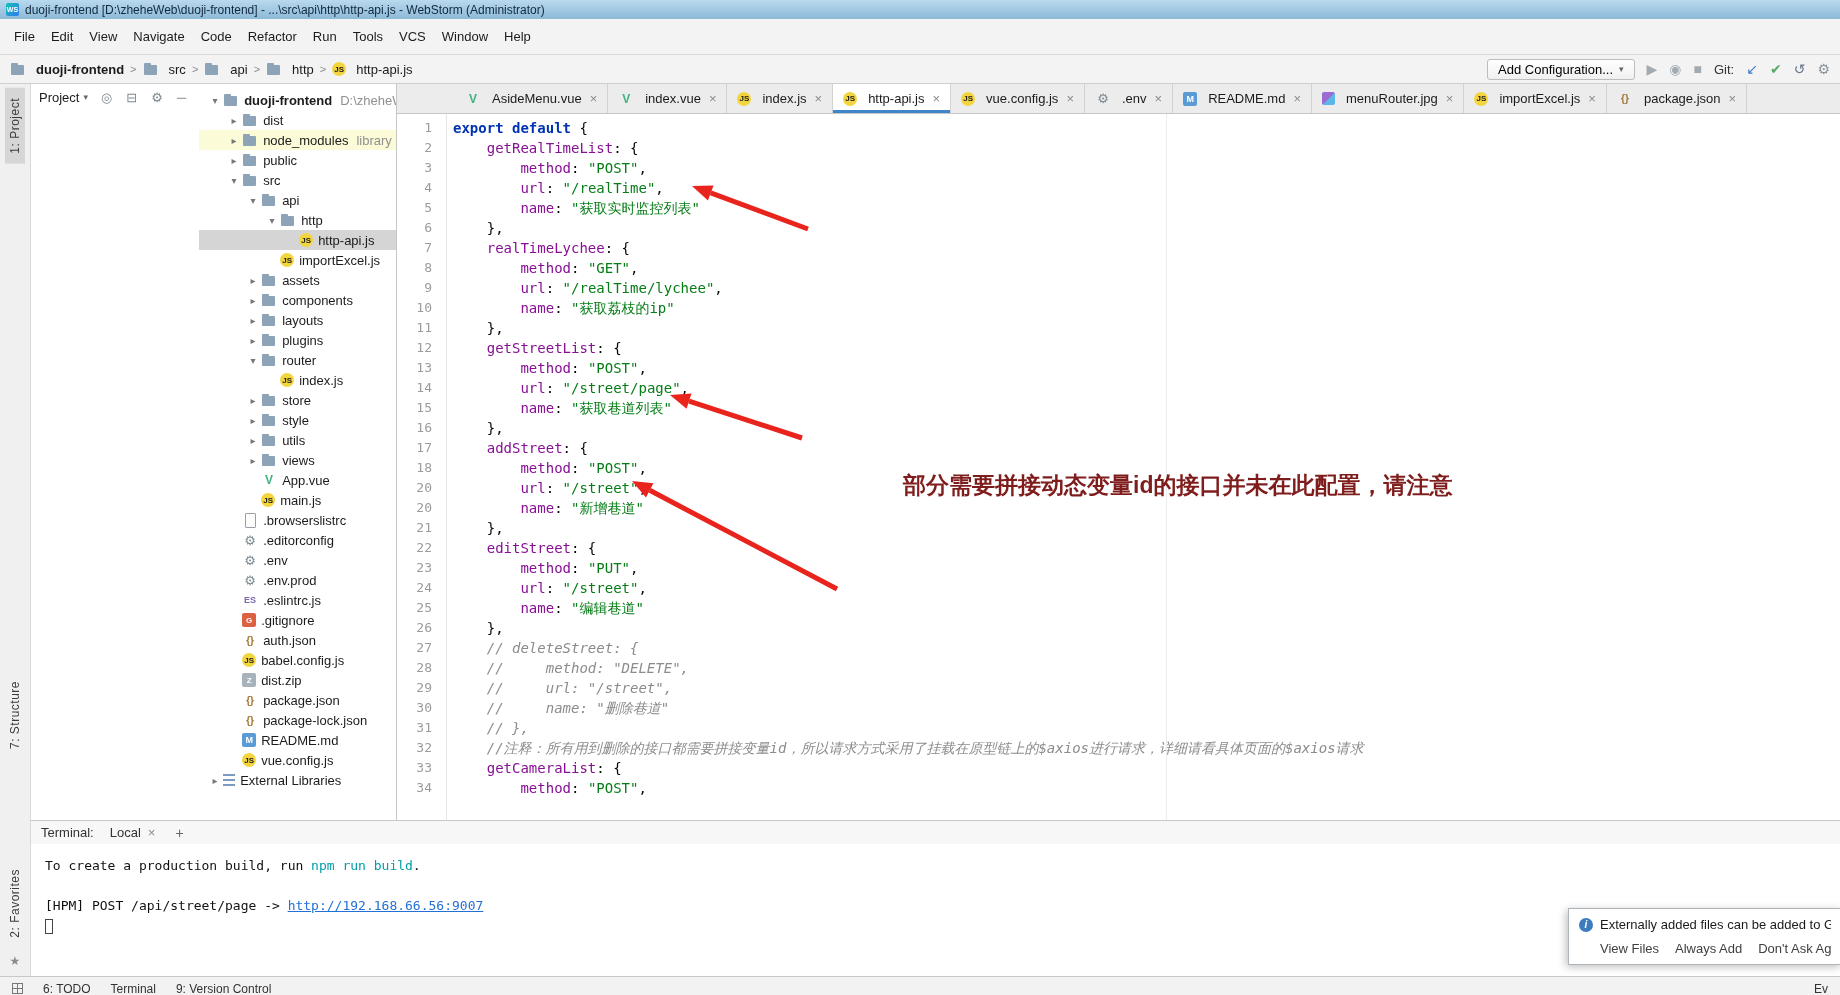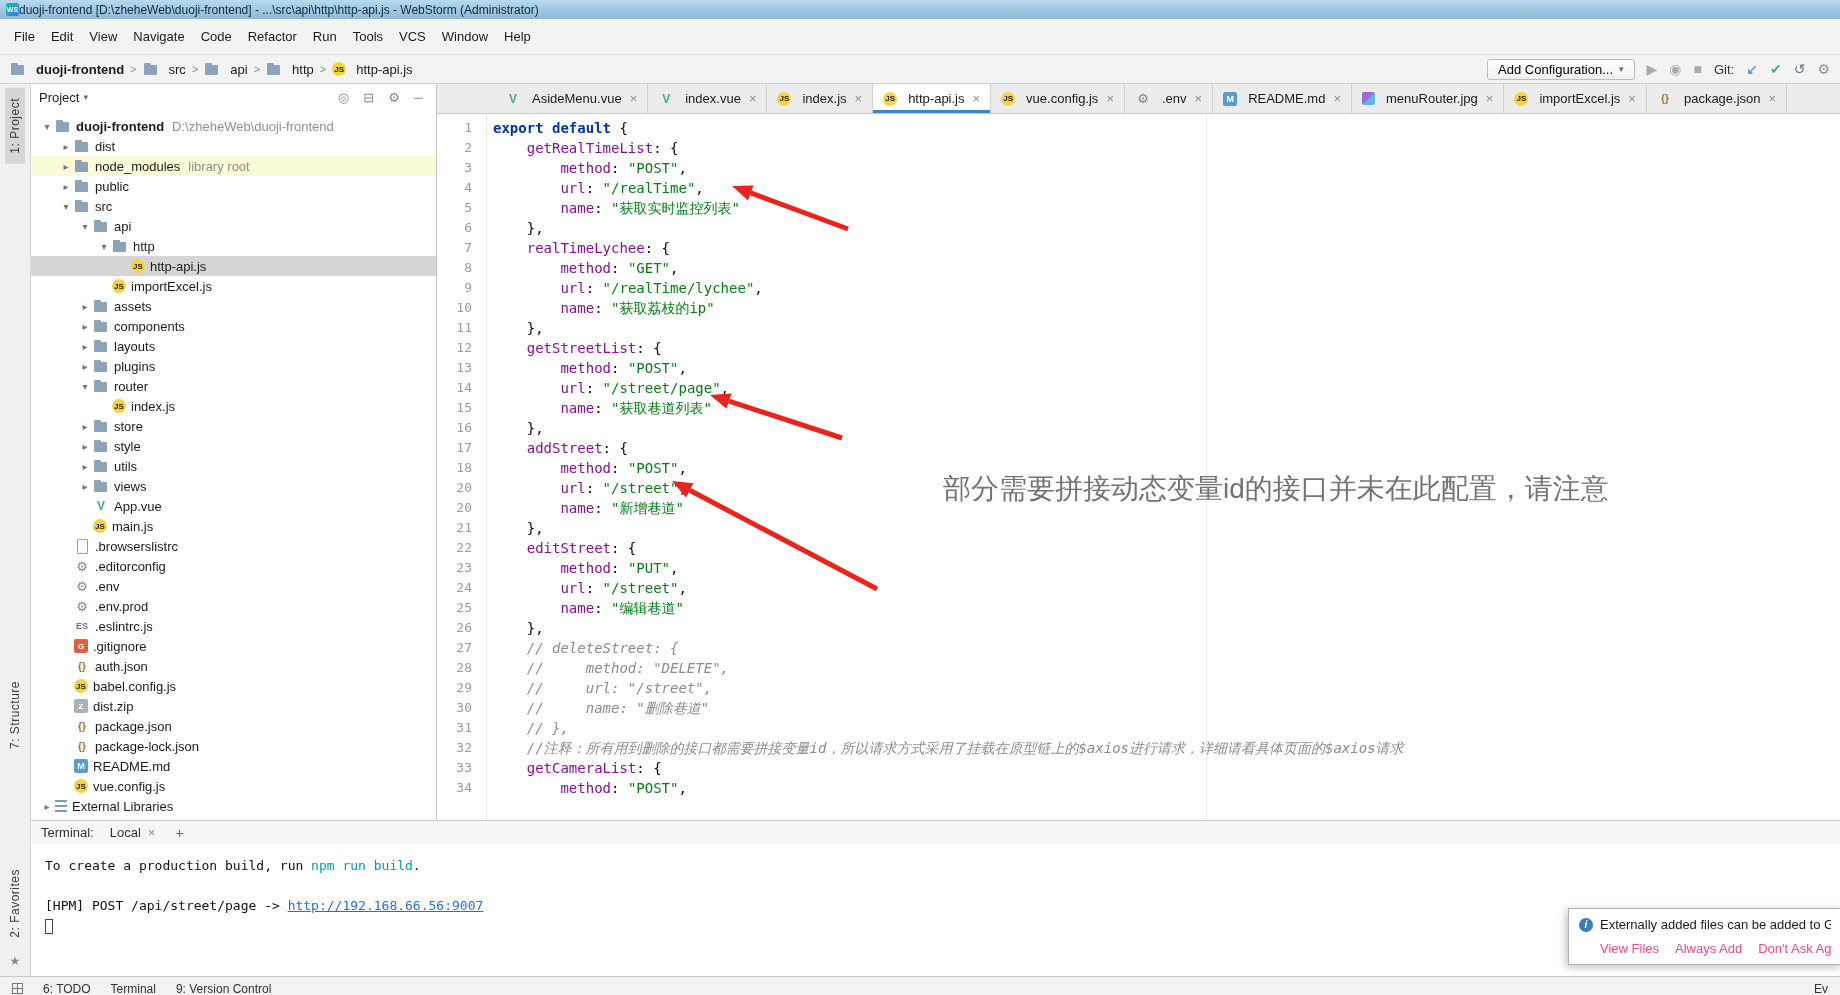--- a/index.html
+++ b/index.html
@@ -1,21 +1,21 @@
 <!DOCTYPE html>
 <html><head>
 <meta charset="utf-8">
 <style>
   *{margin:0;padding:0;box-sizing:border-box}
   html,body{width:1840px;height:995px;overflow:hidden}
   body{font-family:"Liberation Sans",sans-serif;font-size:13px;color:#1b1b1b;background:#fff}
   #app{position:relative;width:1840px;height:1000px;display:flex;flex-direction:column}
 
   
-  .titlebar{height:19px;flex:none;background:linear-gradient(#b9d9ee,#8db9d8);display:flex;align-items:center;gap:0;padding:0 6px;font-size:12px;color:#10293d}
+  .titlebar{height:19px;flex:none;background:linear-gradient(#b9d9ee,#8db9d8);display:flex;align-items:center;gap:6px;padding:0 6px;font-size:12px;color:#10293d}
   .ws-icon{width:13px;height:13px;flex:none;border-radius:2px;background:linear-gradient(135deg,#12c2ae,#2f7bf5);color:#fff;font-size:7px;font-weight:bold;display:inline-flex;align-items:center;justify-content:center}
 
   
   .menubar{height:36px;flex:none;background:#f3f3f3;border-bottom:1px solid #dcdcdc;display:flex;align-items:center;padding-left:6px}
   .menu-item{padding:2px 8px}
 
   
   .toolbar{height:29px;flex:none;background:#f3f3f3;border-bottom:1px solid #cfcfcf;display:flex;align-items:center;padding:0 10px}
   .breadcrumb{display:flex;align-items:center;gap:5px}
   .crumb{display:flex;align-items:center;gap:5px}
@@ -30,21 +30,21 @@
   .mainrow{flex:1;display:flex;min-height:0}
   .leftstrip{width:31px;flex:none;background:#f0f0f0;border-right:1px solid #d8d8d8;display:flex;flex-direction:column;align-items:center;padding:4px 0 8px 0;font-size:12px;color:#3c3c3c}
   .vlabel{writing-mode:vertical-rl;transform:rotate(180deg);padding:10px 3px;letter-spacing:.5px;white-space:nowrap}
   .vlabel.pressed{background:#d6d6d6}
   .strip-spacer{flex:1}
   .star-icon{color:#8a8a8a;font-size:12px;margin-top:6px}
   .right{flex:1;display:flex;flex-direction:column;min-width:0}
 
   
   .workspace{height:736px;flex:none;display:flex;min-width:0}
-  .project-panel{width:406px;flex:none;background:#fff;border-right:1px solid #c6c6c6;display:flex;flex-direction:column}
+  .project-panel{width:366px;flex:none;background:#fff;border-right:1px solid #c6c6c6;display:flex;flex-direction:row}
   .panel-header{height:26px;flex:none;display:flex;align-items:center;gap:4px;padding:0 8px}
   .panel-caret{font-size:9px;color:#666}
   .ph-spacer{flex:1}
   .ph-icon{color:#7f8b93;font-size:13px;padding:0 5px}
   .tree{flex:1;overflow:hidden;padding-top:6px;white-space:nowrap}
   .tree-row{height:20px;display:flex;align-items:center}
   .tree-row.selected{background:#d5d5d5}
   .tree-row.lib{background:#fbfbd8}
   .chev{width:16px;flex:none;text-align:center;color:#777;font-size:10px}
   .tree-label.bold{font-weight:bold}
@@ -77,21 +77,21 @@
   .gutter .ln{height:20px;line-height:20px;text-align:right;padding-right:14px}
   .code{flex:1;padding:4px 0 0 6px;font-family:"DejaVu Sans Mono",monospace;font-size:14px;line-height:20px;white-space:pre}
   .line{height:20px}
   .tk-kw{color:#0033b3;font-weight:bold}
   .tk-pr{color:#871094}
   .tk-st{color:#067d17}
   .tk-cm{color:#8c8c8c;font-style:italic}
   .tk-pl{color:#070707}
   .guide{position:absolute;left:769px;top:0;bottom:0;width:1px;background:#ececec}
   .arrows{position:absolute;left:0;top:0;width:100%;height:100%;pointer-events:none}
-  .annotation{position:absolute;white-space:nowrap;color:#737373;font-size:28px;font-weight:400}
+  .annotation{position:absolute;white-space:nowrap;color:#7f1d1d;font-size:23px;font-weight:700}
 
   
   .terminal-header{height:24px;flex:none;border-top:1px solid #c8c8c8;background:#f7f7f7;display:flex;align-items:center;gap:10px;padding:0 10px;color:#333}
   .tterm-tab{display:inline-flex;align-items:center;gap:5px;padding:1px 6px}
   .tplus{color:#666;font-size:14px;padding:0 4px}
   .terminal-body{flex:1;background:#fff;padding:12px 0 0 14px;font-family:"DejaVu Sans Mono",monospace;font-size:13px;line-height:20px;color:#111;overflow:hidden}
   .tline{height:20px;white-space:pre}
   .t-pl{color:#111}
   .t-cy{color:#00a0a8}
   .t-lk{color:#2470d6;text-decoration:underline}
@@ -102,21 +102,21 @@
   .grid-icon{width:11px;height:11px;border:1px solid #777;position:relative;flex:none}
   .grid-icon::before{content:'';position:absolute;left:0;right:0;top:4px;height:1px;background:#777}
   .grid-icon::after{content:'';position:absolute;top:0;bottom:0;left:4px;width:1px;background:#777}
   .sb-spacer{flex:1}
 
   
   .notification{position:absolute;right:-2px;top:908px;width:274px;background:#fff;border:1px solid #aeb5ba;box-shadow:-2px 2px 8px rgba(0,0,0,.25);padding:8px 10px;z-index:5}
   .notif-row{display:flex;align-items:center;gap:7px;overflow:hidden;white-space:nowrap}
   .info-icon{width:14px;height:14px;flex:none;border-radius:50%;background:#3d7dbd;color:#fff;font-size:10px;font-weight:bold;font-style:italic;display:inline-flex;align-items:center;justify-content:center}
   .notif-actions{display:flex;gap:16px;margin-top:9px;padding-left:21px;white-space:nowrap;overflow:hidden}
-  .notif-link{color:#ec4899}
+  .notif-link{color:#404040}
 </style>
 </head>
 <body>
 
 <div id="app">
 
   <div class="titlebar">
     <span class="ws-icon">WS</span>
     <span class="title-text">duoji-frontend [D:\zheheWeb\duoji-frontend] - ...\src\api\http\http-api.js - WebStorm (Administrator)</span>
   </div>

